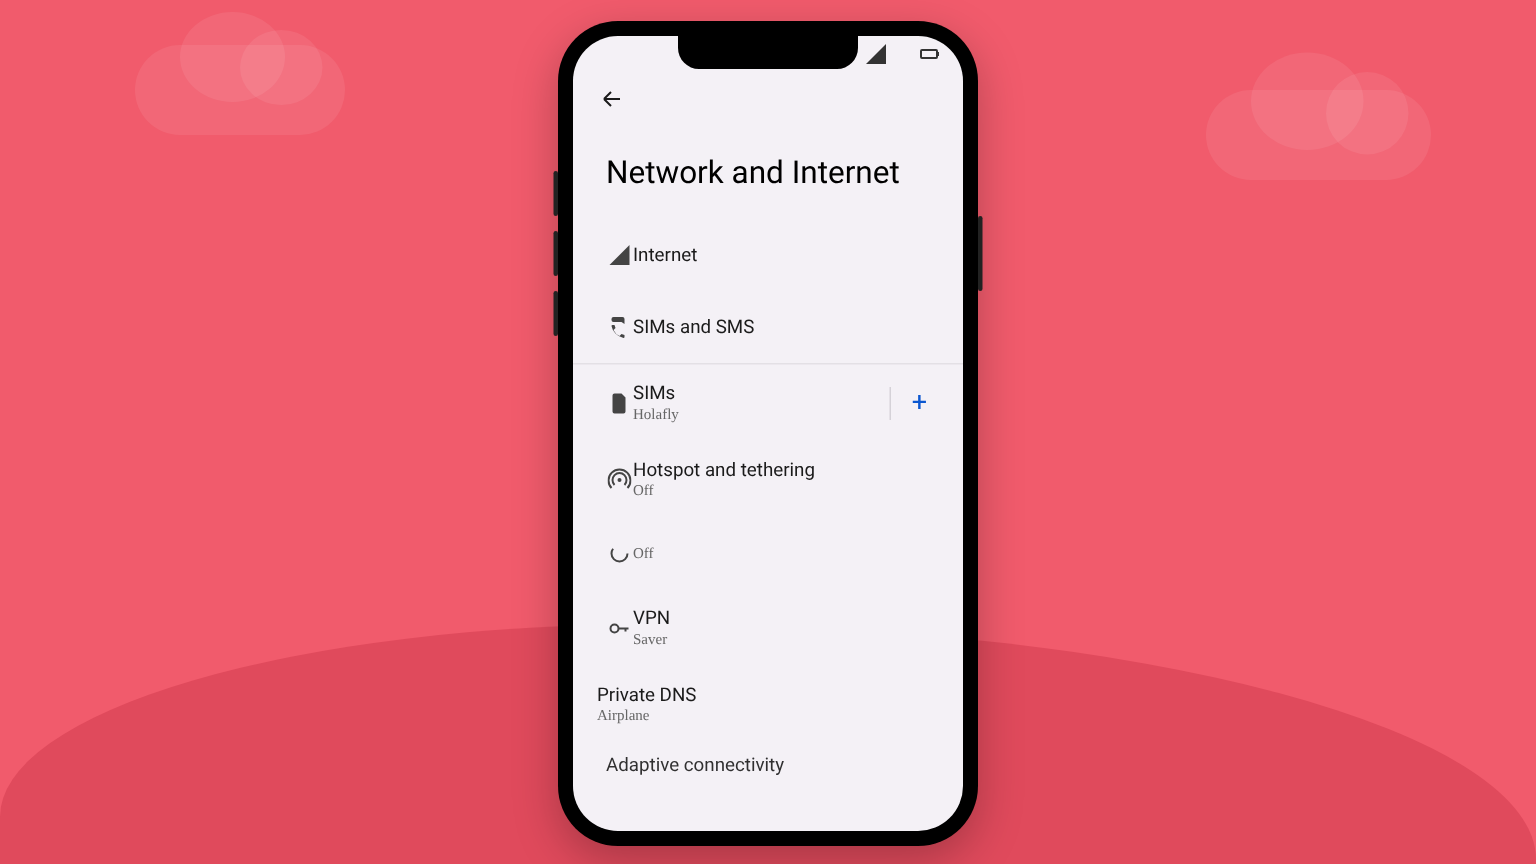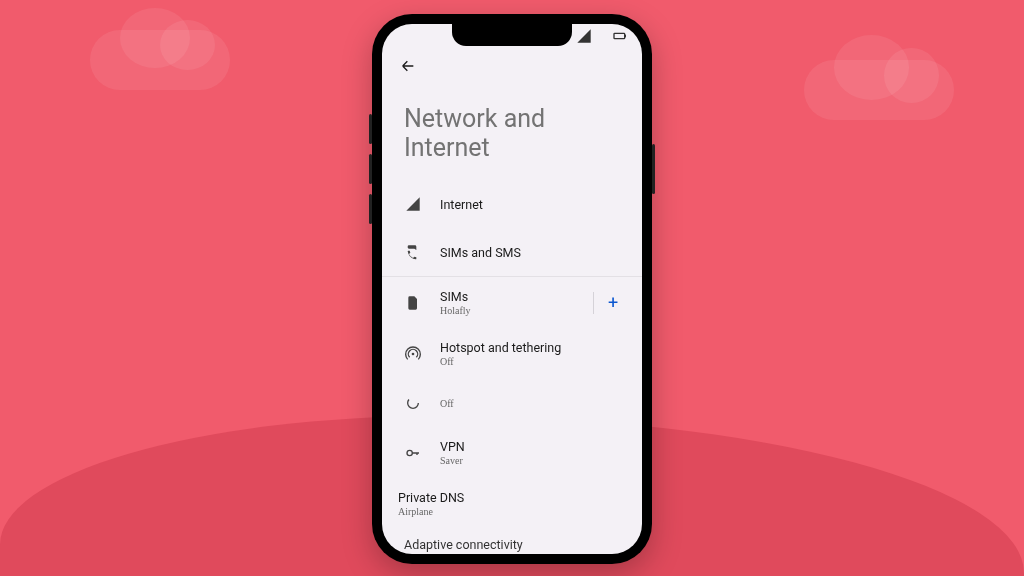--- a/index.html
+++ b/index.html
@@ -82,30 +82,29 @@
   .back-row {
     padding: 6px 14px 0;
   }
   .back-btn {
     width: 24px; height: 24px;
     display: flex; align-items: center; justify-content: center;
     cursor: pointer;
   }
   .title {
     padding: 24px 22px 18px;
-    font-size: 25px;
+    font-size: 21px;
     font-weight: 400;
-    color: #737373;
+    color: #000000;
   }
   .list { }
   .row {
     display: flex;
     align-items: center;
     padding: 12px 18px 12px 22px;
-    gap: 18px;
     min-height: 48px;
     cursor: pointer;
   }
   .row.no-icon { padding-left: 22px; }
   .row .icon {
     width: 18px; height: 18px;
     flex-shrink: 0;
     display: flex; align-items: center; justify-content: center;
     color: #444;
   }

